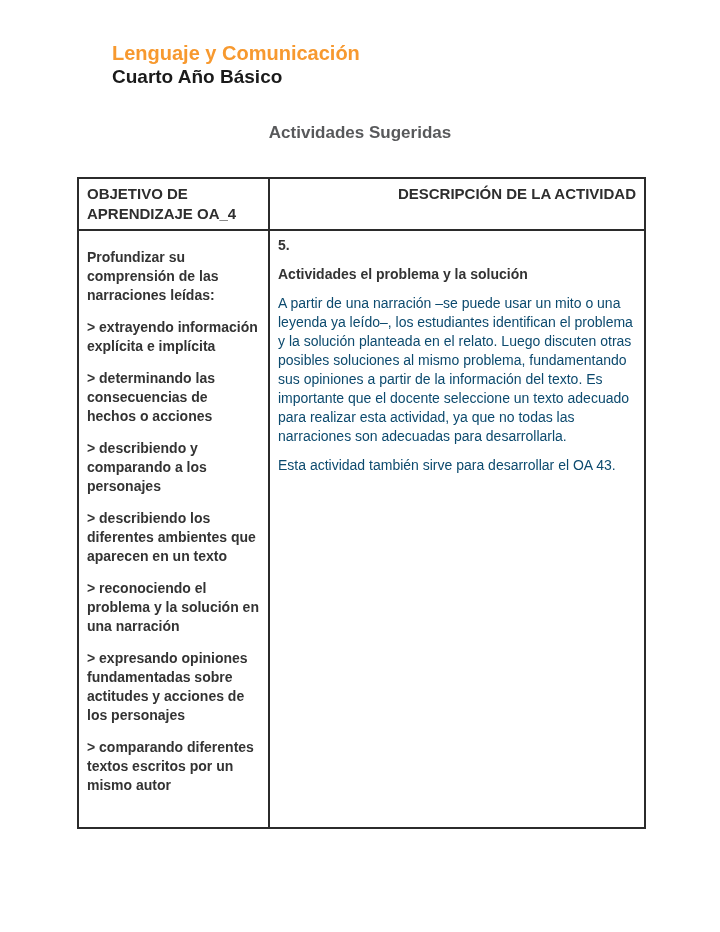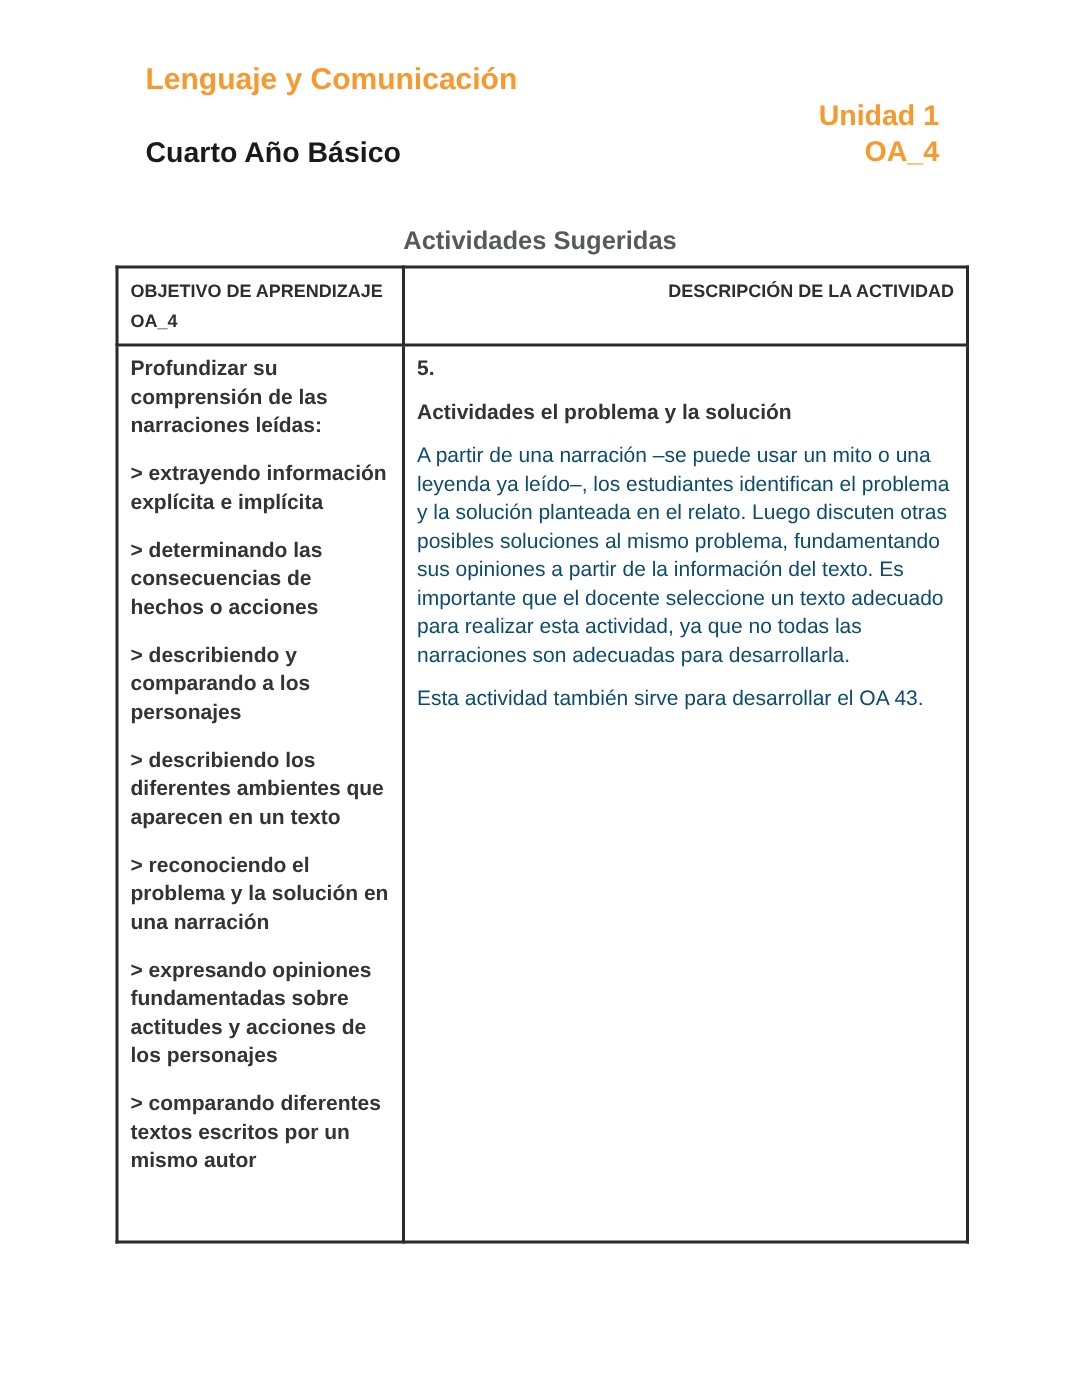--- a/index.html
+++ b/index.html
@@ -8,50 +8,49 @@
     position: relative;
     width: 720px;
     height: 932px;
     background: #ffffff;
     font-family: "Liberation Sans", sans-serif;
     overflow: hidden;
   }
   .doc-header {
     position: absolute;
     top: 41px;
-    left: 97px;
+    left: 112px;
     right: 94px;
     display: flex;
     justify-content: space-between;
-    align-items: flex-end;
+    align-items: center;
   }
   .hdr-left { text-align: left; }
   .hdr-right { text-align: right; }
   .subject {
     font-size: 20px;
     font-weight: bold;
     color: #F7992F;
     line-height: 24px;
   }
   .grade {
     font-size: 19px;
     font-weight: bold;
     color: #1a1a1a;
     line-height: 23px;
-    margin-top: 26px;
   }
   .unit, .oa {
     font-size: 19px;
     font-weight: bold;
     color: #F7992F;
     line-height: 24px;
   }
   .section-title {
     position: absolute;
-    top: 151px;
+    top: 123px;
     left: 0;
     width: 100%;
     text-align: center;
     font-size: 17px;
     font-weight: bold;
     color: #58595B;
   }
   table.activity-table {
     position: absolute;
     left: 77px;
@@ -62,34 +61,34 @@
     table-layout: fixed;
   }
   .activity-table th, .activity-table td {
     border: 2px solid #2b2b2b;
     vertical-align: top;
     padding: 5px 8px;
   }
   .col-objective { width: 191px; }
   .col-description { width: 376px; }
   .activity-table th {
-    font-size: 12px;
+    font-size: 15px;
     font-weight: bold;
     color: #2e2e2e;
     line-height: 20px;
     height: 46px;
   }
   th.obj-header { text-align: left; }
   th.desc-header { text-align: right; }
   td.obj-cell p {
     font-size: 14px;
     font-weight: bold;
     color: #333333;
     line-height: 19px;
-    margin: 0 0 13px 0;
+    margin: 12px 0 13px 0;
   }
   td.desc-cell p {
     font-size: 14px;
     color: #0c4a6e;
     line-height: 19px;
     margin: 0 0 10px 0;
   }
   td.desc-cell p.bold {
     font-weight: bold;
     color: #333333;
@@ -97,24 +96,20 @@
 </style>
 </head>
 <body>
 
 <div class="page">
 
   <div class="doc-header">
     <div class="hdr-left">
       <div class="subject">Lenguaje y Comunicación</div>
       <div class="grade">Cuarto Año Básico</div>
-    </div>
-    <div class="hdr-right">
-      <div class="unit">Unidad 1</div>
-      <div class="oa">OA_4</div>
     </div>
   </div>
 
   <div class="section-title">Actividades Sugeridas</div>
 
   <table class="activity-table">
     <colgroup>
       <col class="col-objective">
       <col class="col-description">
     </colgroup>

